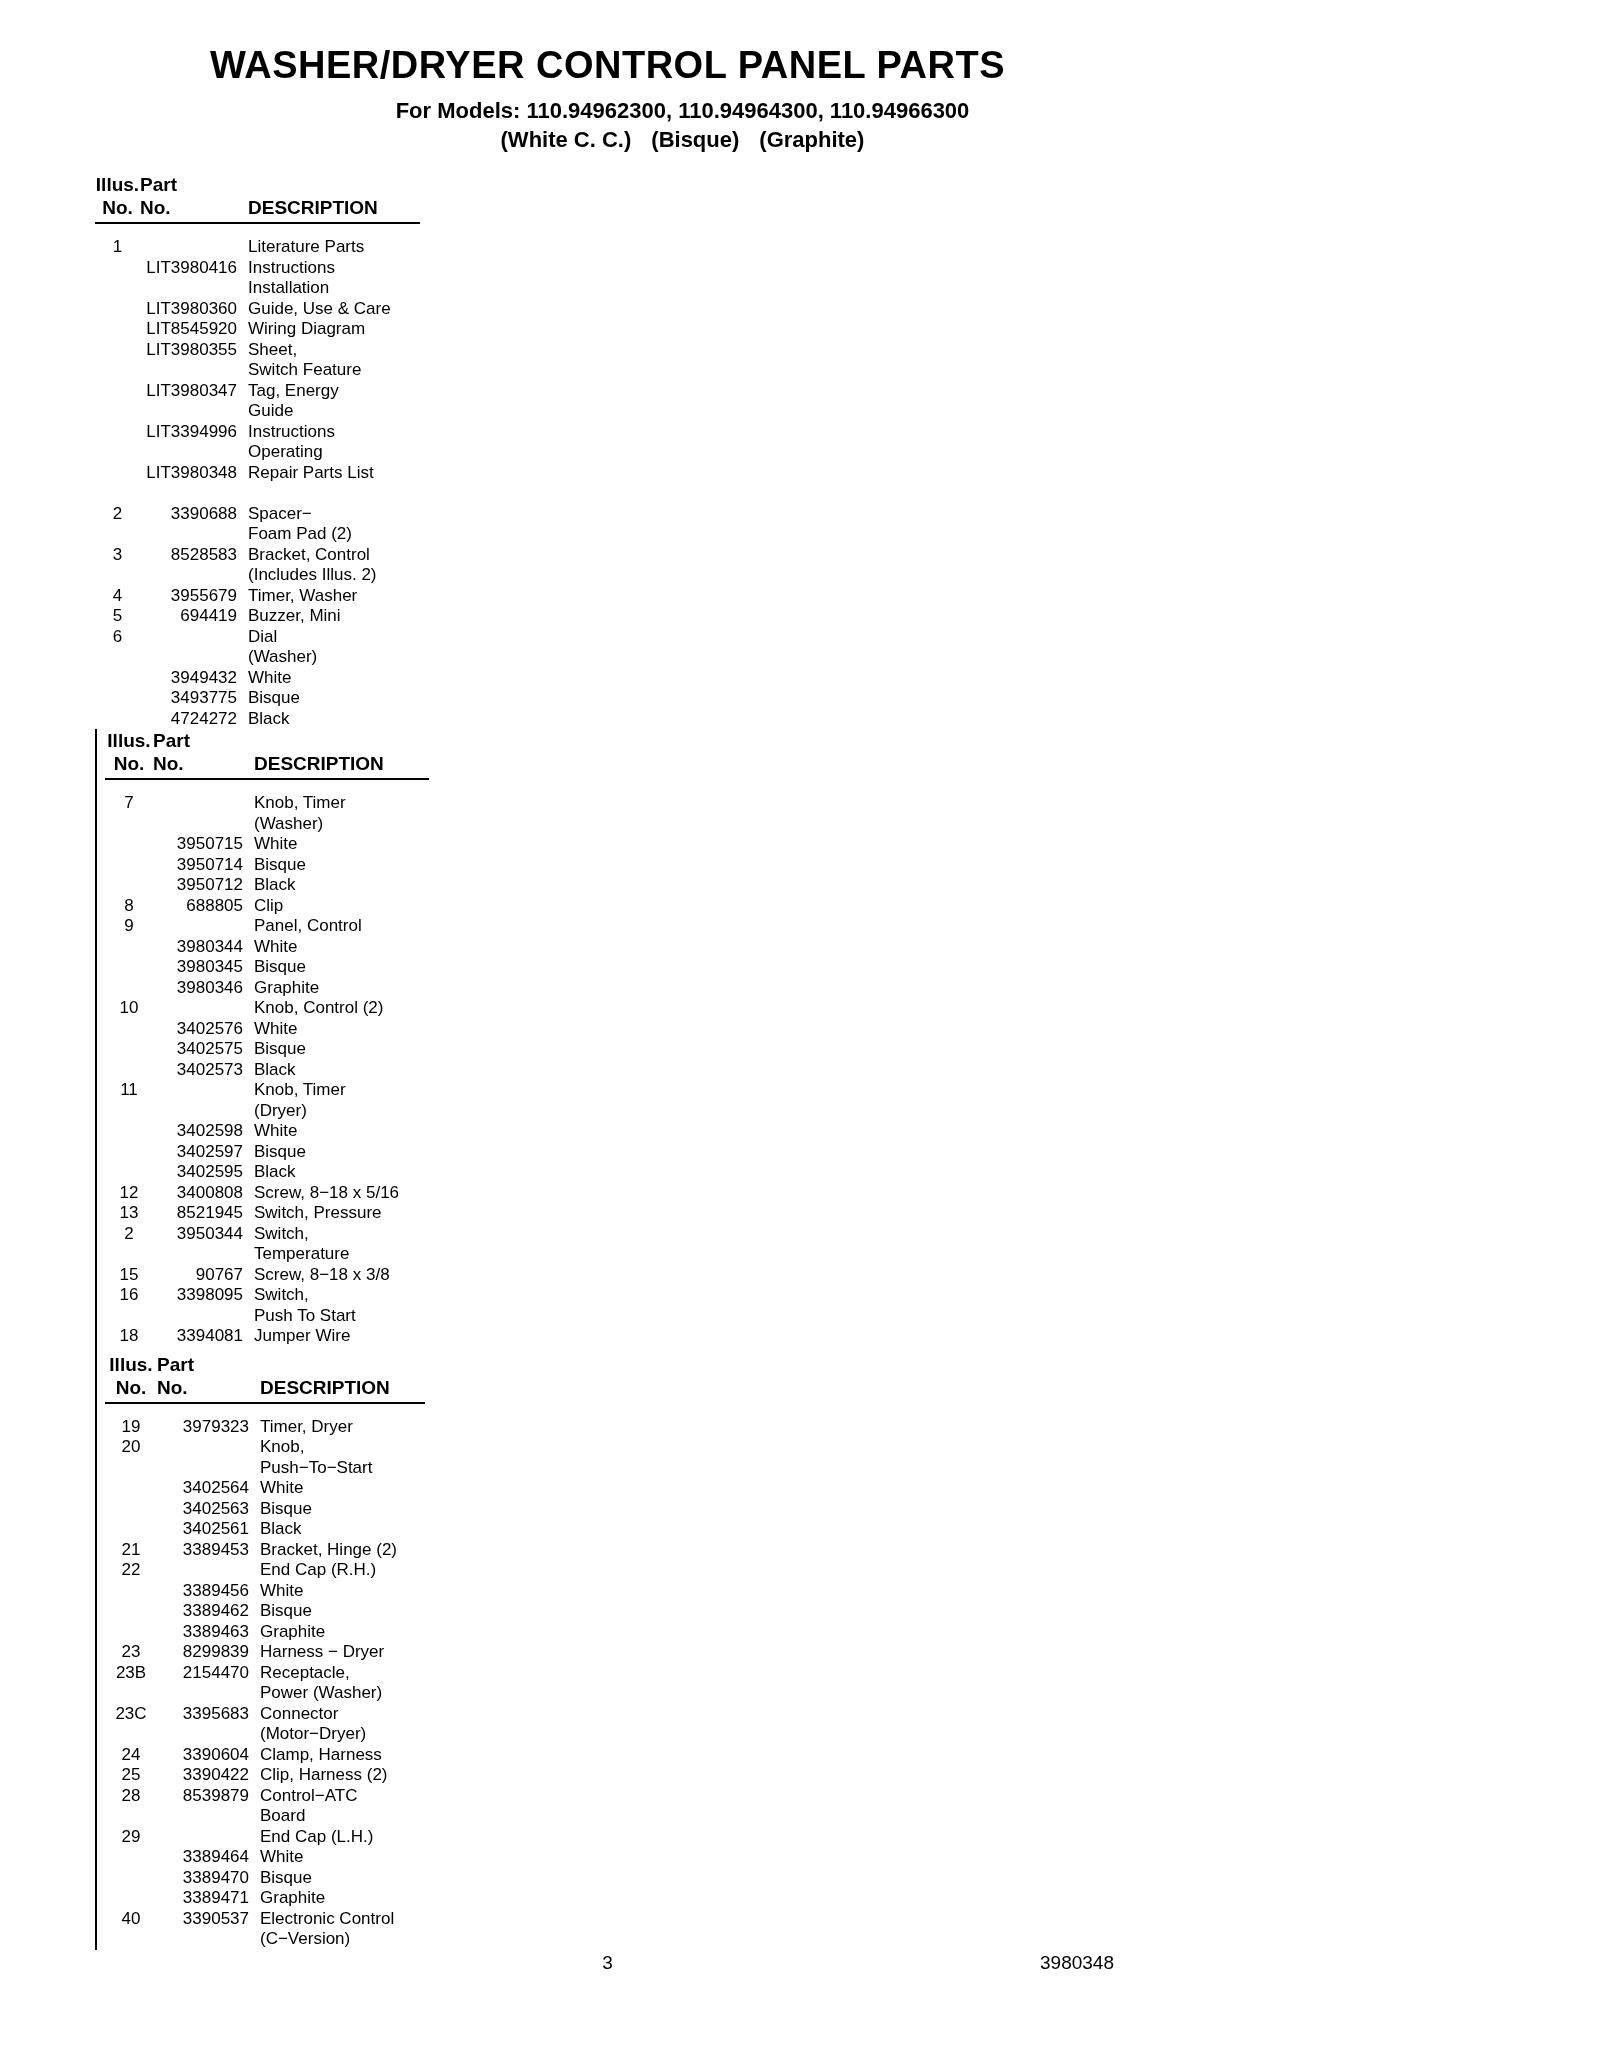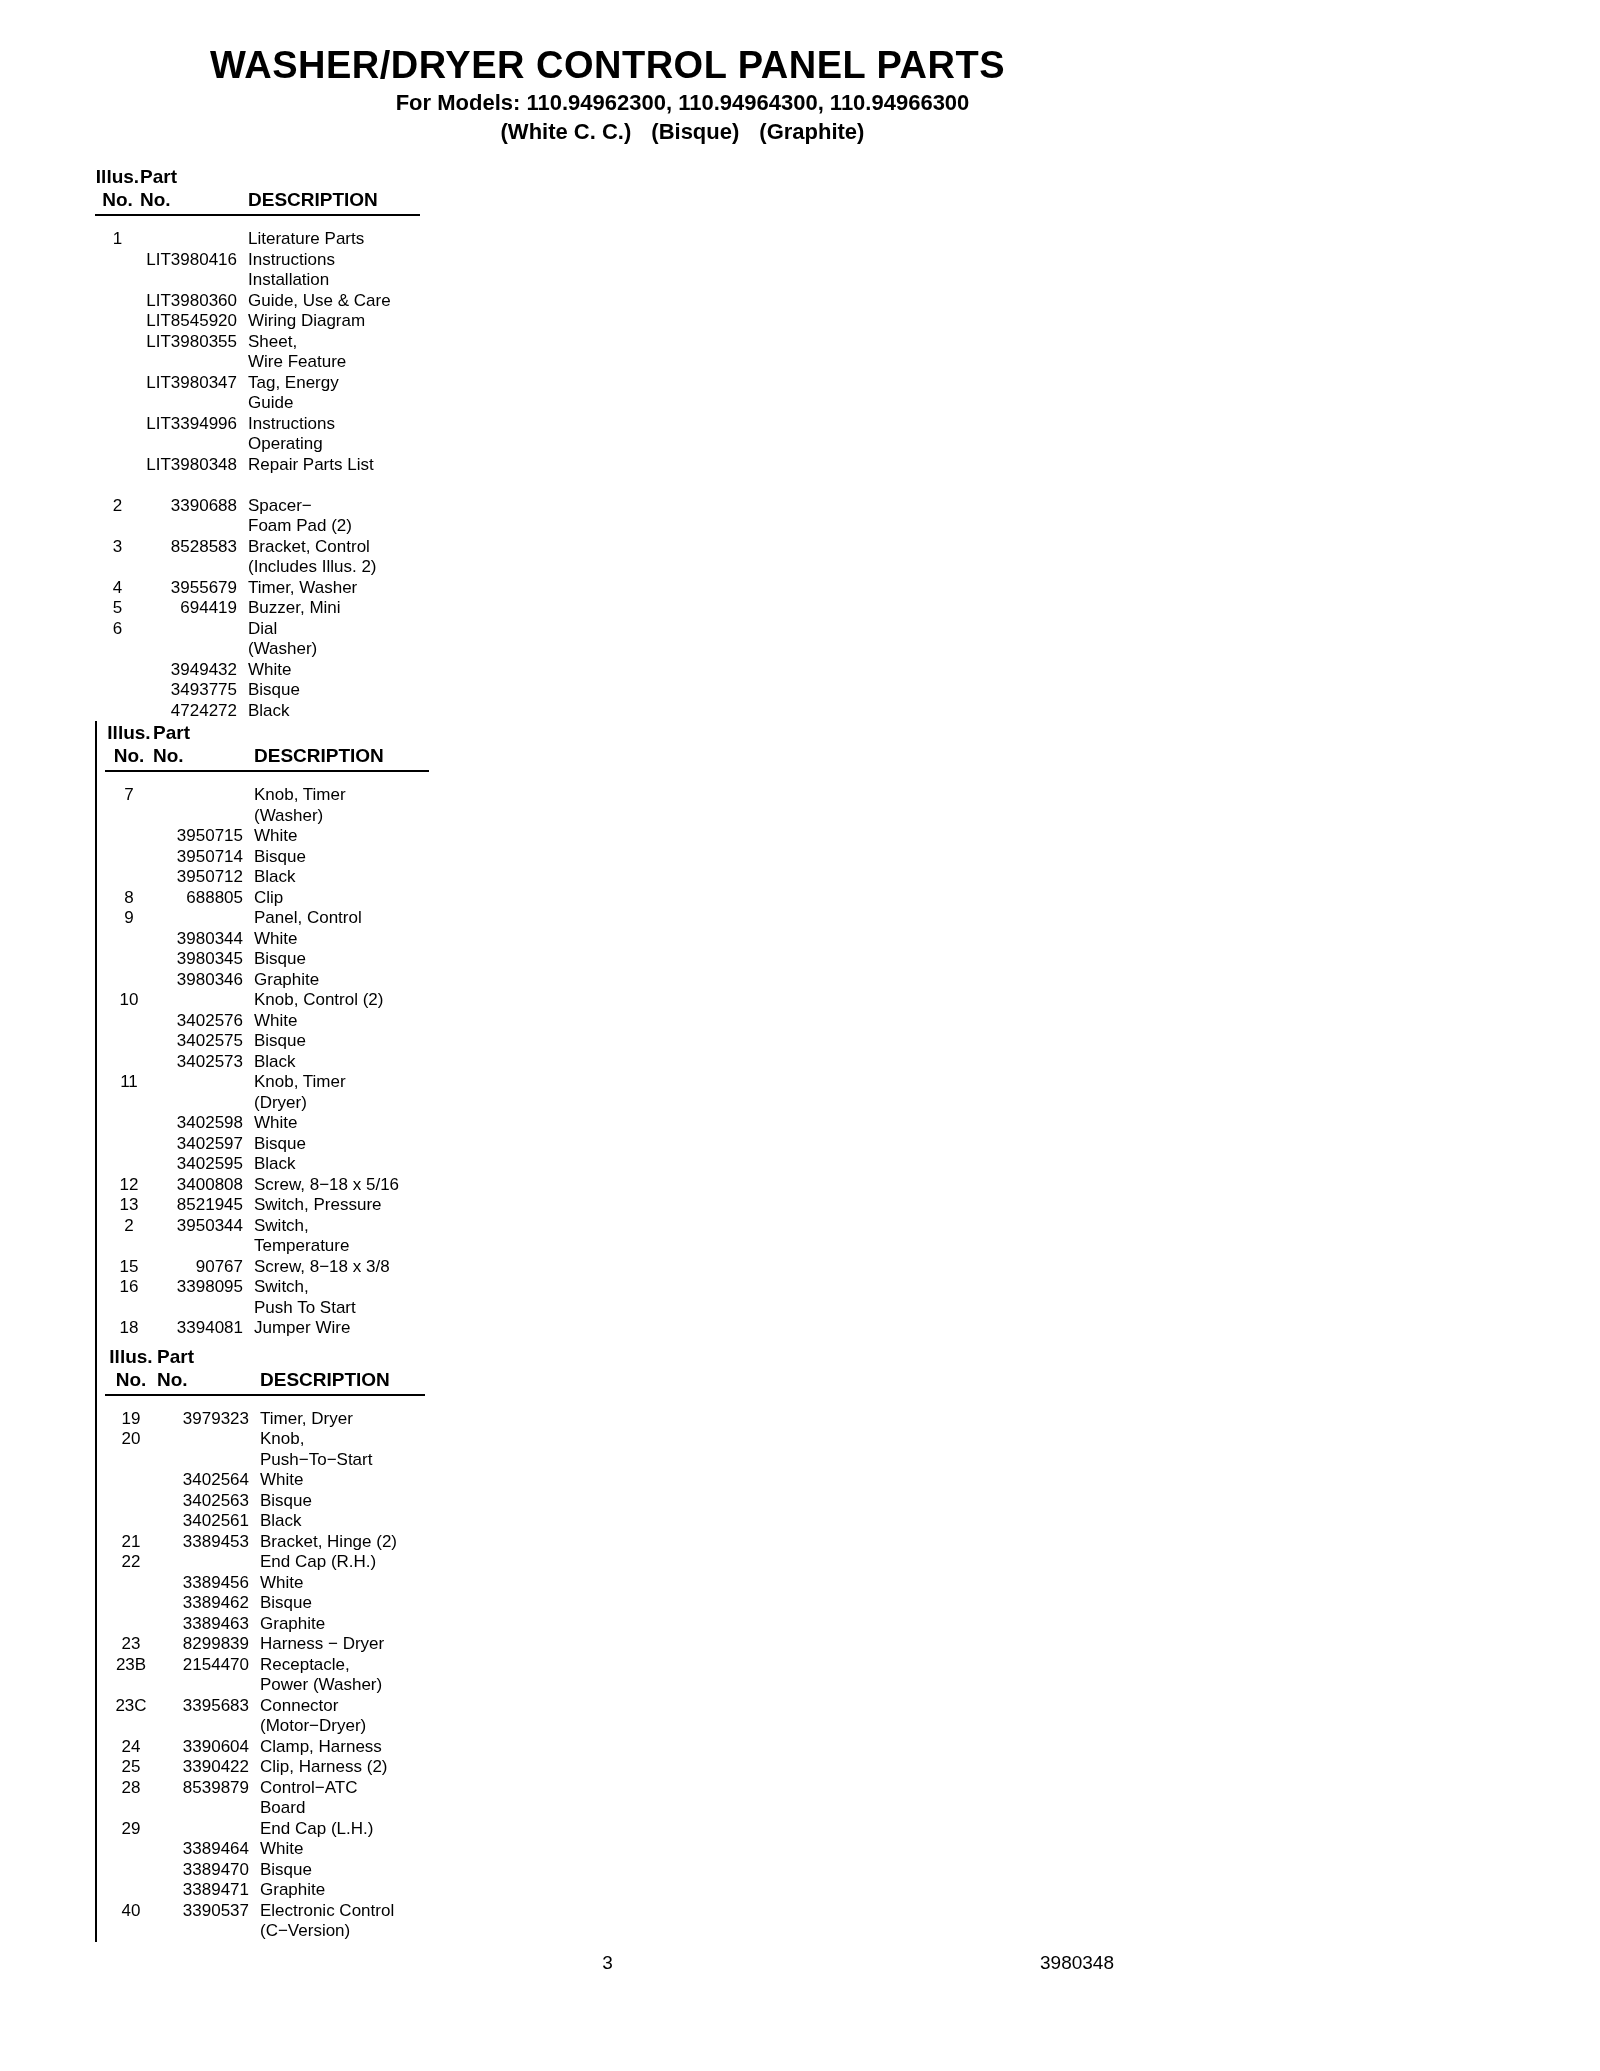--- a/index.html
+++ b/index.html
@@ -15,21 +15,21 @@
 
   .title {
     margin-top:44px;
     text-align:center;
     font-size:38px;
     font-weight:bold;
     letter-spacing:0.5px;
     white-space:nowrap;
   }
   .subhead {
-    margin-top:3px;
+    margin-top:11px;
     padding-left:150px;
     text-align:center;
     font-size:22px;
     font-weight:bold;
     white-space:nowrap;
   }
   .colors {
     margin-top:3px;
     padding-left:150px;
     display:flex;
@@ -131,21 +131,21 @@
               <span class="c-desc">Wiring Diagram</span>
             </div>
             <div class="prow">
               <span class="c-illus">&nbsp;</span>
               <span class="c-part">LIT3980355</span>
               <span class="c-desc">Sheet,</span>
             </div>
             <div class="prow">
               <span class="c-illus">&nbsp;</span>
               <span class="c-part">&nbsp;</span>
-              <span class="c-desc">Wire Feature</span>
+              <span class="c-desc">Switch Feature</span>
             </div>
             <div class="prow">
               <span class="c-illus">&nbsp;</span>
               <span class="c-part">LIT3980347</span>
               <span class="c-desc">Tag, Energy</span>
             </div>
             <div class="prow">
               <span class="c-illus">&nbsp;</span>
               <span class="c-part">&nbsp;</span>
               <span class="c-desc">Guide</span>

